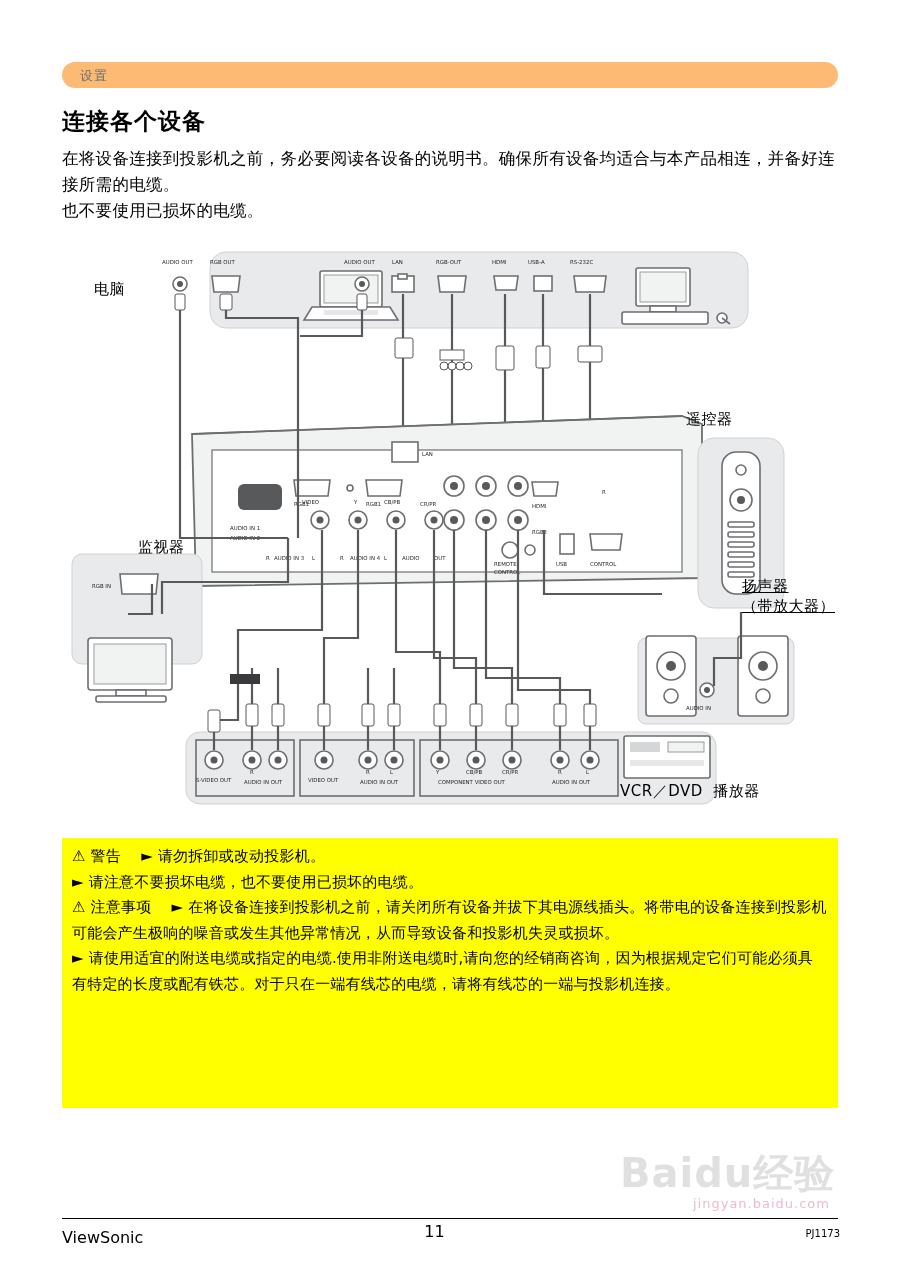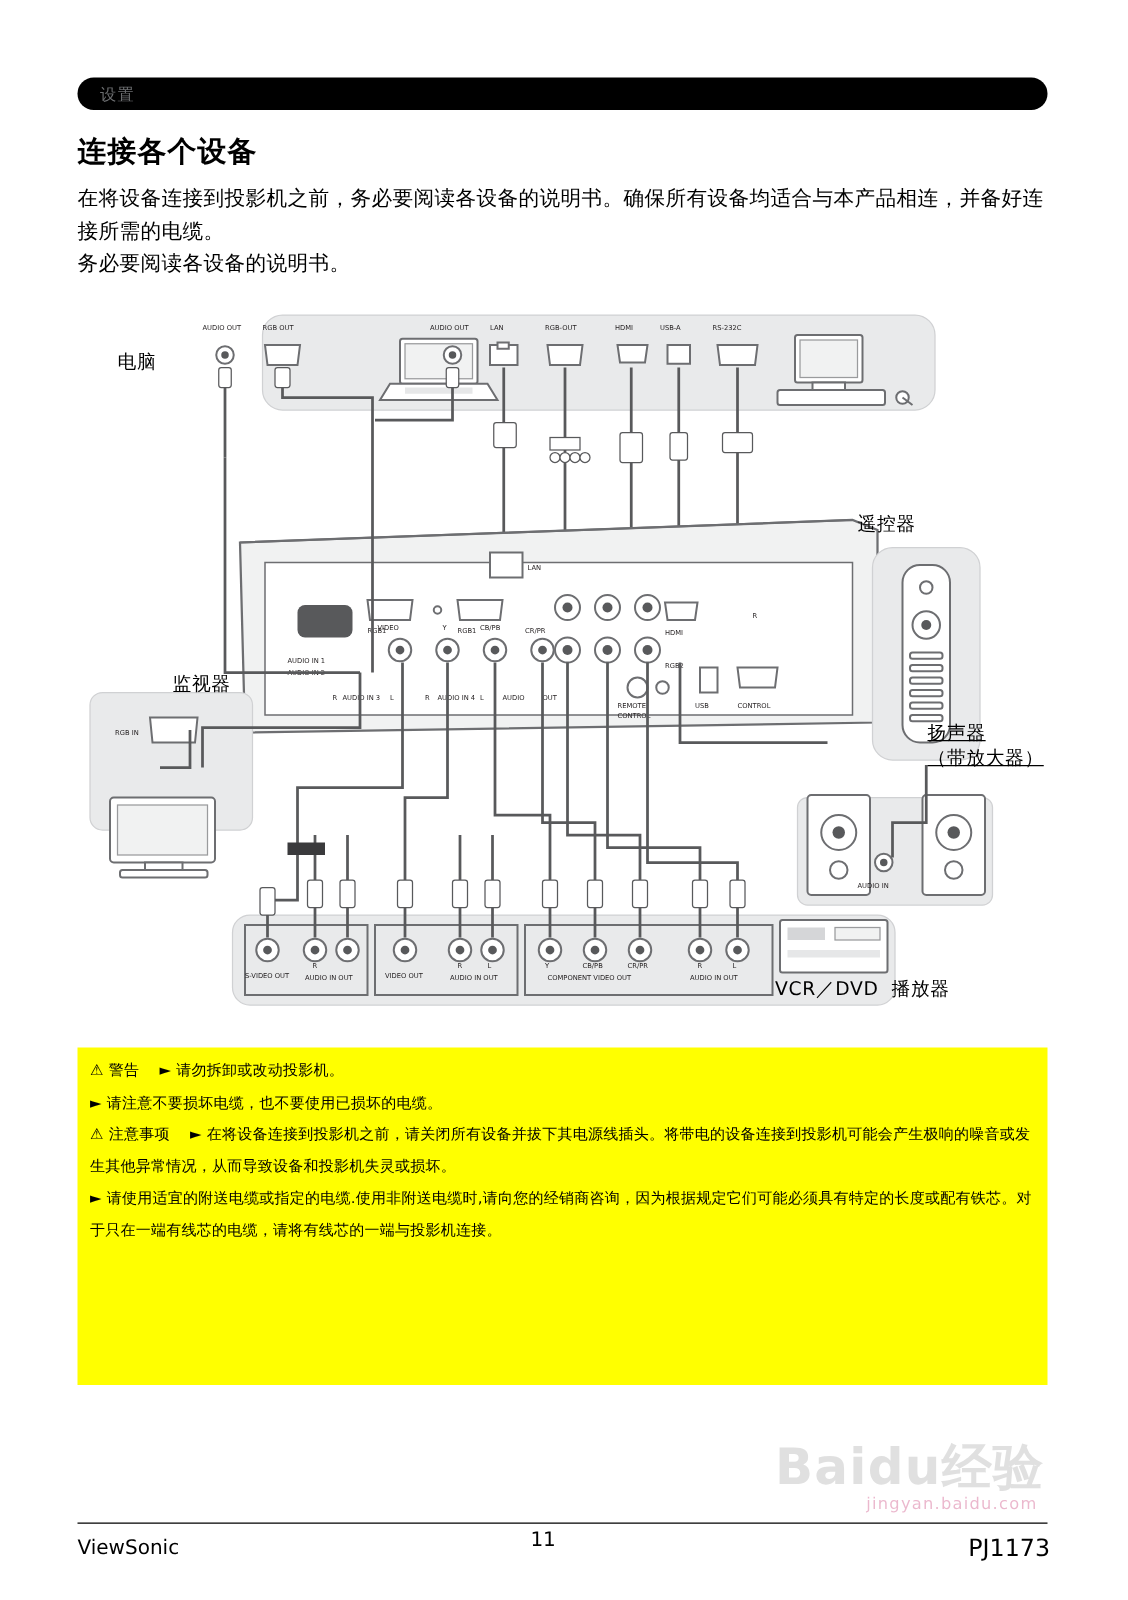--- a/index.html
+++ b/index.html
@@ -20,21 +20,21 @@
     left: 0; top: 0;
     width: 902px;
     height: 1280px;
   }
 
   
   .header-bar {
     position: absolute;
     left: 62px; top: 62px;
     width: 776px; height: 26px;
-    background: #000000;
+    background: #fdba74;
     border-radius: 13px;
   }
   .header-bar .label {
     position: absolute;
     left: 18px; top: 5px;
     font-size: 13px;
     color: #6c6e70;
     letter-spacing: 1px;
   }
 
@@ -70,21 +70,21 @@
     position: absolute;
     left: 62px; top: 838px;
     width: 776px; height: 270px;
     background: #ffff00;
     padding: 0;
   }
   .warnbox .inner {
     position: absolute;
     left: 10px; top: 6px;
     width: 756px;
-    font-size: 12px;
+    font-size: 15px;
     line-height: 25.5px;
     letter-spacing: 0.2px;
   }
   .warnline { display: block; }
 
   
   .watermark {
     position: absolute;
     left: 620px; top: 1140px;
     width: 250px; height: 80px;
@@ -122,21 +122,21 @@
   .footer-center {
     position: absolute;
     left: 0; top: 1222px;
     width: 869px;
     text-align: center;
     font-size: 16px;
   }
   .footer-right {
     position: absolute;
     right: 62px; top: 1228px;
-    font-size: 19px;
+    font-size: 10px;
   }
 
   
   .dlabel {
     position: absolute;
     font-size: 15px;
     letter-spacing: 0.5px;
     white-space: pre;
   }
 </style>
@@ -144,21 +144,21 @@
 <body>
 
 <div class="page">
 
   <div class="header-bar">
     <div class="label">设置</div>
   </div>
 
   <div class="title">连接各个设备</div>
   <div class="para p1">在将设备连接到投影机之前，务必要阅读各设备的说明书。确保所有设备均适合与本产品相连，并备好连接所需的电缆。</div>
-  <div class="para p2">务必要阅读各设备的说明书。</div>
+  <div class="para p2">也不要使用已损坏的电缆。</div>
 
   <div class="diagram">
     <svg width="784" height="580" viewBox="0 0 784 580" xmlns="http://www.w3.org/2000/svg">
       <defs>
         <style>
           .ln { fill:none; stroke:#58595b; stroke-width:2.2; }
           .lnl { fill:none; stroke:#c9cacc; stroke-width:5; }
           .bx { fill:none; stroke:#6d6e71; stroke-width:1.6; }
           .bxf { fill:#ffffff; stroke:#6d6e71; stroke-width:1.6; }
           .gry { fill:#d5d6d8; stroke:none; }

